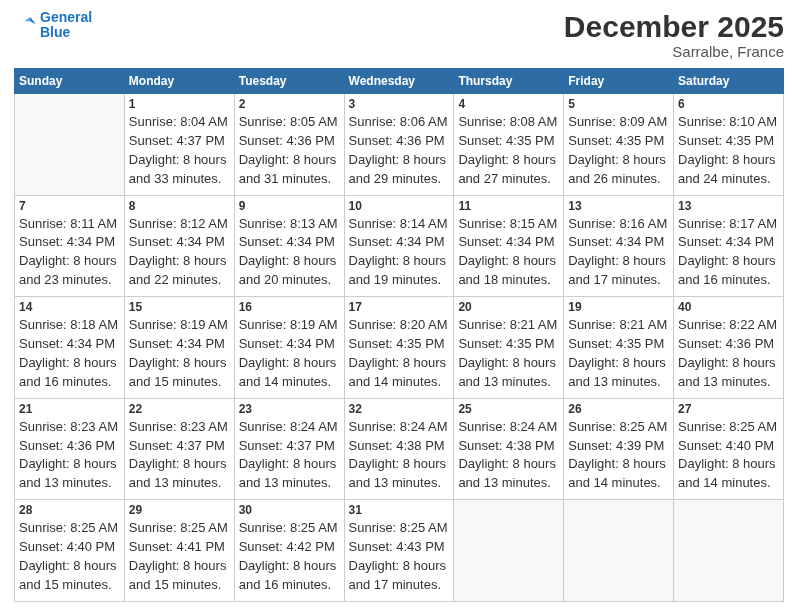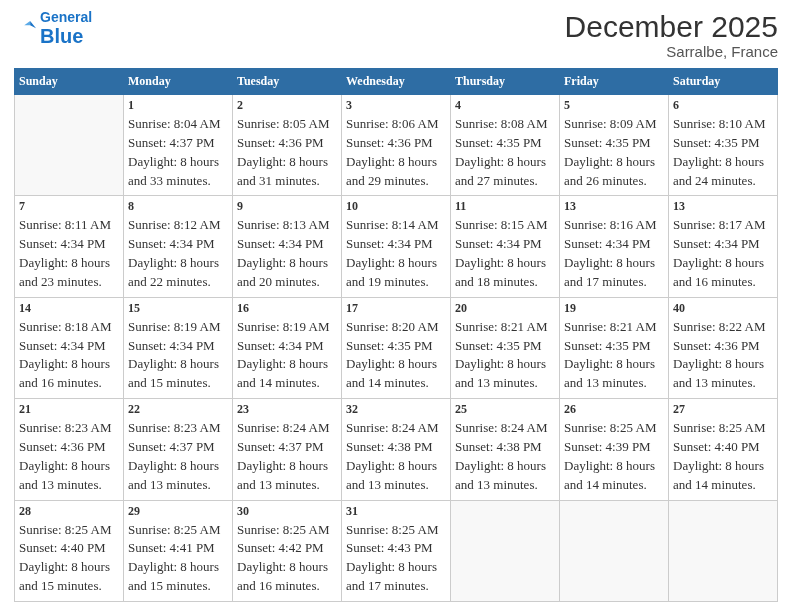--- a/index.html
+++ b/index.html
@@ -8,21 +8,21 @@
       height: 612px;
       background: #fff;
       font-family: Arial, sans-serif;
       font-size: 11px;
       color: #333;
       overflow: hidden;
     }
     .page {
       width: 792px;
       height: 612px;
-      padding: 10px 14px 10px 14px;
+      padding: 10px 8px 10px 14px;
       display: flex;
       flex-direction: column;
     }
     .header {
       display: flex;
       justify-content: space-between;
       align-items: flex-start;
       margin-bottom: 8px;
     }
     .logo {
@@ -32,33 +32,32 @@
     }
     .logo-icon {
       width: 22px;
       height: 22px;
     }
     .title-block {
       text-align: right;
     }
     .month-title {
       font-size: 30px;
-      font-weight: normal;
+      font-weight: bold;
       color: #333;
       line-height: 1.1;
     }
     .location {
       font-size: 15px;
       color: #555;
     }
     .calendar {
       border-collapse: collapse;
       width: 100%;
       flex: 1;
-      font-family: Liberation Serif, serif;
     }
     .calendar th {
       background: #2e6da4;
       color: #fff;
       font-weight: bold;
       font-size: 12px;
       padding: 5px 4px;
       text-align: left;
       border: 1px solid #2e6da4;
     }
@@ -92,21 +91,21 @@
   <div class="header">
     <div class="logo">
       <svg class="logo-icon" viewBox="0 0 30 30">
         <polygon points="22,4 30,14 22,10 22,4" fill="#1a73c7"></polygon>
         <polygon points="22,4 22,10 14,10 22,4" fill="#5baae7"></polygon>
       </svg>
       <div>
         <div style="font-size:14px;font-weight:bold;line-height:1.1;">
           <span style="color:#1a73c7;">General</span>
         </div>
-        <div style="font-size:20px;font-weight:bold;color:#1a73c7;line-height:1.1;">Blue</div>
+        <div style="font-size:14px;font-weight:bold;color:#1a73c7;line-height:1.1;">Blue</div>
       </div>
     </div>
     <div class="title-block">
       <div class="month-title">December 2025</div>
       <div class="location">Sarralbe, France</div>
     </div>
   </div>
 
   <table class="calendar">
     <thead>

